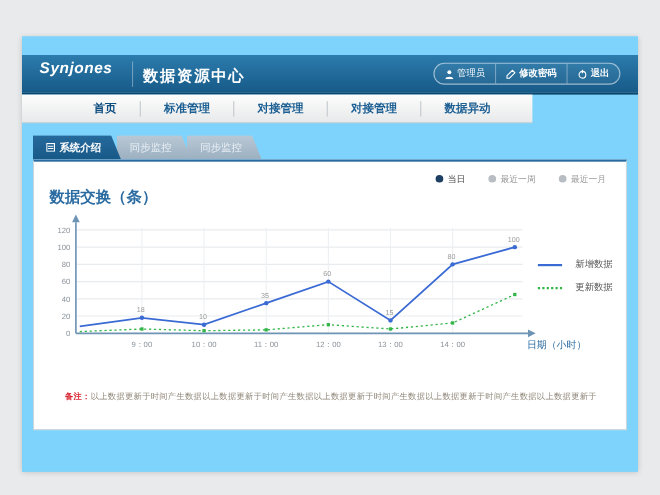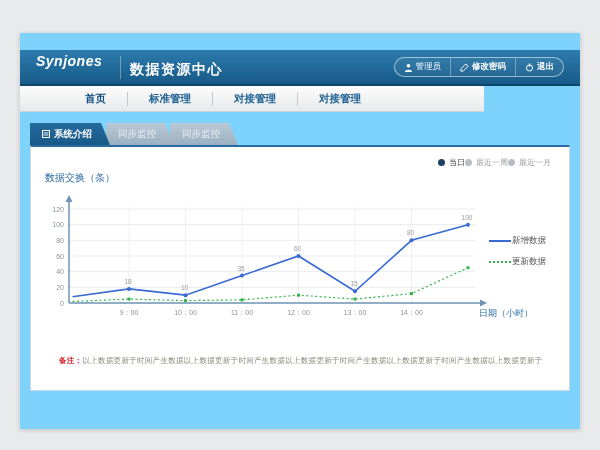--- a/index.html
+++ b/index.html
@@ -36,29 +36,29 @@
   .tabs { position:absolute; left:10px; top:90px; display:flex; height:22px; }
   .tab { height:22px; display:flex; align-items:center; gap:4px; font-size:9.5px;
     padding:0 18px 0 12px; color:#e9eff5; cursor:pointer;
     background:linear-gradient(#b9c8d5,#9cb0c1);
     clip-path:polygon(0 0,calc(100% - 9px) 0,100% 100%,0 100%); margin-right:-4px; }
   .tab.active { background:linear-gradient(#26699c,#175a88); color:#fff; font-weight:bold; z-index:2; }
 
   
   .panel { position:absolute; left:10px; top:112px; width:540px; height:246px;
     background:#fff; border:1px solid #ccd6de; border-top:2px solid #2a6ba1; }
-  .filters { position:absolute; right:18px; top:10px; display:flex; gap:0; align-items:center; }
+  .filters { position:absolute; right:18px; top:10px; display:flex; gap:21px; align-items:center; }
   .filter { display:flex; align-items:center; gap:4px; font-size:8px; color:#999; cursor:pointer; }
   .filter .dot { width:7px; height:7px; border-radius:50%; background:#b7bdc3; }
   .filter.selected { color:#444; }
   .filter.selected .dot { background:#1d3f63; }
-  .y-title { position:absolute; left:14px; top:24px; font-size:10px; font-weight:normal; color:#2a6ba1; }
+  .y-title { position:absolute; left:14px; top:24px; font-size:14px; font-weight:bold; color:#2a6ba1; }
   .chart-svg { position:absolute; left:18px; top:40px; width:450px; height:150px; }
   .legend { position:absolute; left:458px; top:88px; display:flex; flex-direction:column; gap:9px; }
-  .legend-item { display:flex; align-items:center; gap:1px; font-size:8.5px; color:#555; }
+  .legend-item { display:flex; align-items:center; gap:12px; font-size:8.5px; color:#555; }
   .sample { display:inline-block; width:22px; height:0; }
   .sample.solid { border-top:2px solid #3a6ad4; }
   .sample.dotted { border-top:2px dotted #33b548; }
   .x-label { position:absolute; left:448px; top:160px; font-size:9px; font-weight:normal; color:#2a6ba1; }
   .note { position:absolute; left:28px; top:209px; width:495px; font-size:7.5px;
     letter-spacing:.3px; color:#8f8678; line-height:1.4; }
   .note-prefix { color:#d9232e; font-weight:bold; }
 </style>
 </head>
 <body>
@@ -94,20 +94,21 @@
         <span>退出</span>
       </div>
     </div>
   </div>
 
   <div class="nav">
     <div class="nav-item active">首页</div>
     <div class="nav-item">标准管理</div>
     <div class="nav-item">对接管理</div>
     <div class="nav-item">对接管理</div>
+    <div class="nav-item">数据异动</div>
   </div>
 
   <div class="tabs">
     <div class="tab active" style="z-index:3;">
       <svg width="8" height="8" viewBox="0 0 8 8">
         <rect x="0.5" y="0.5" width="7" height="7" fill="none" stroke="#fff" stroke-width="1"></rect>
         <line x1="1.5" y1="3" x2="6.5" y2="3" stroke="#fff" stroke-width="0.9"></line>
         <line x1="1.5" y1="5" x2="6.5" y2="5" stroke="#fff" stroke-width="0.9"></line>
       </svg>
       <span>系统介绍</span>

